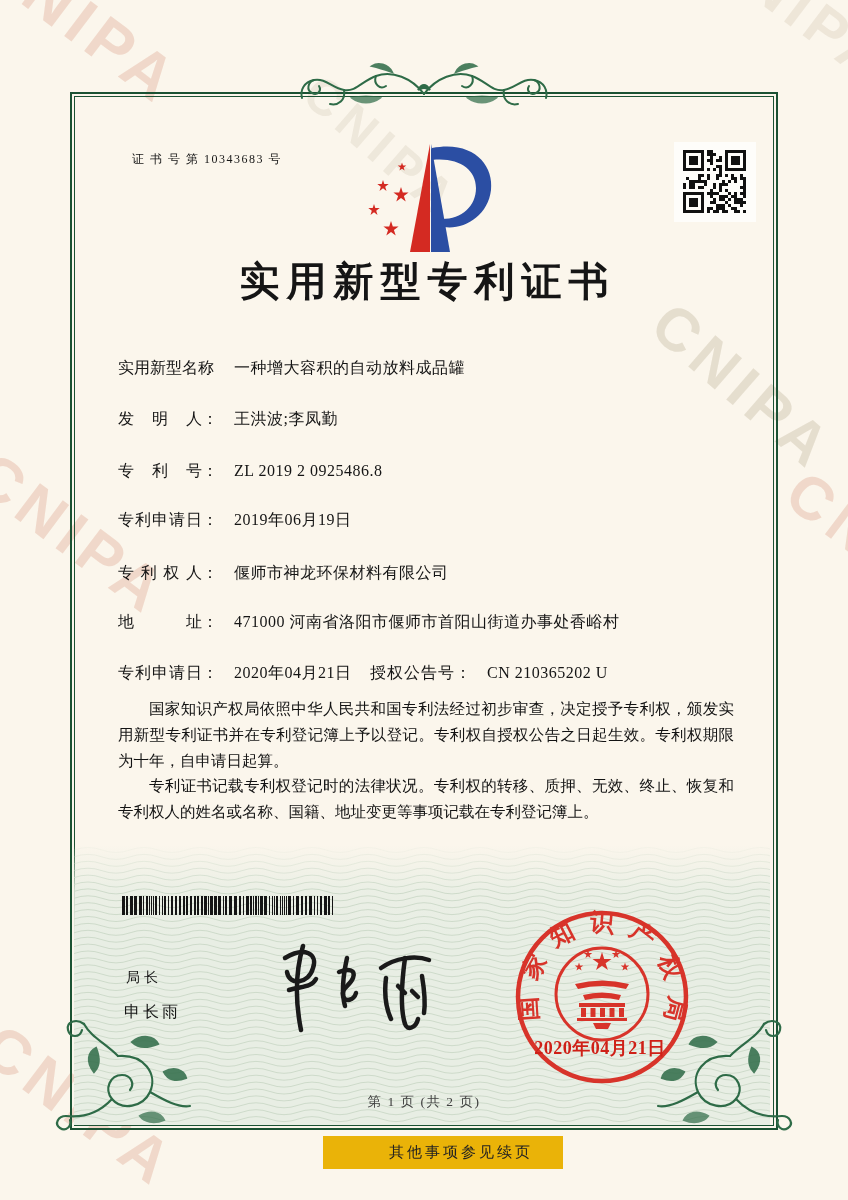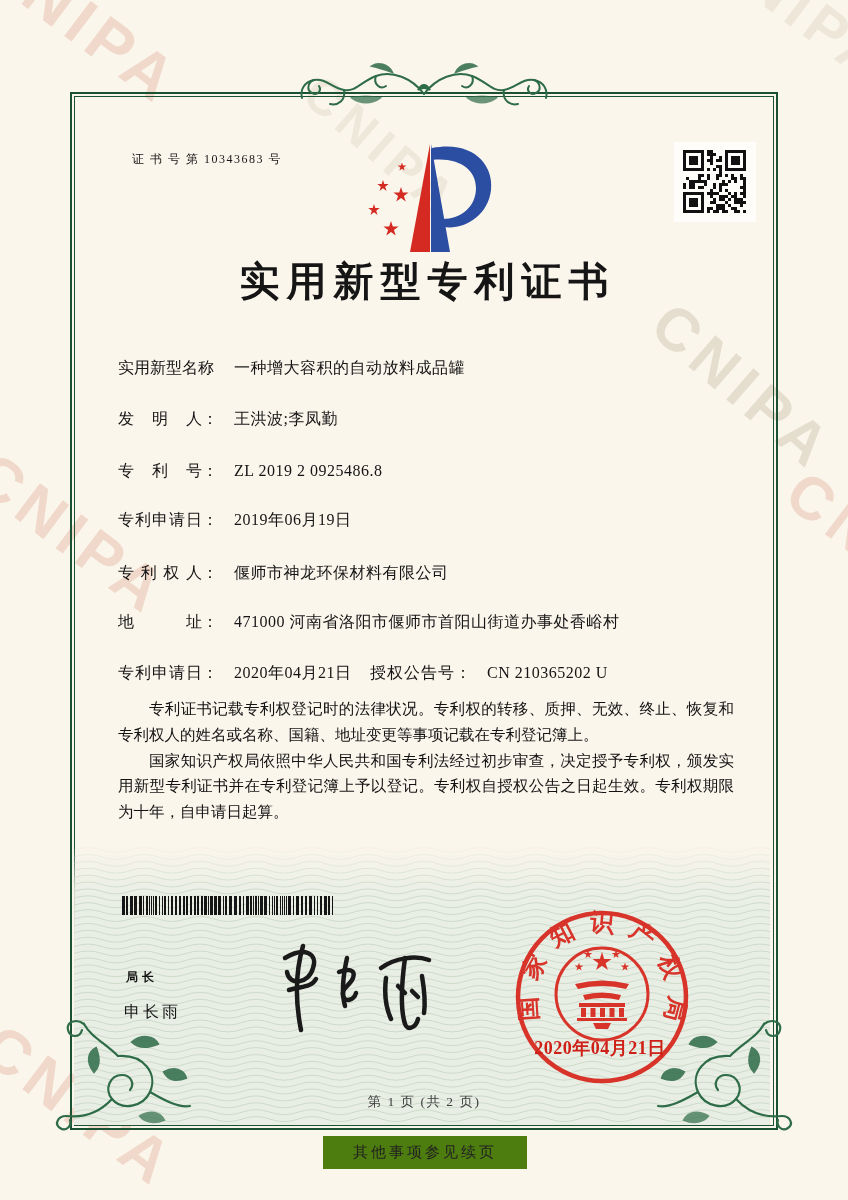--- a/index.html
+++ b/index.html
@@ -36,30 +36,30 @@
   .title{position:absolute;left:0;right:0;top:254px;text-align:center;font-size:40px;font-weight:700;
          letter-spacing:7px;text-indent:7px;z-index:5;}
   .field-row{position:absolute;left:118px;font-size:16px;white-space:nowrap;z-index:5;}
   .flabel{display:inline-block;width:84px;text-align:justify;text-align-last:justify;}
   .fvalue{margin-left:16px;letter-spacing:0.5px;}
   .fpair2{position:absolute;left:252px;top:0;}
   .fpair2 .flabel2{letter-spacing:1px;}
   .paras{position:absolute;left:118px;top:696px;width:616px;z-index:5;}
   .paras p{margin:0;font-size:15.5px;line-height:25.8px;text-indent:2em;text-align:justify;color:#131313;}
   .barcode{position:absolute;left:122px;top:896px;z-index:5;}
-  .director-title{position:absolute;left:126px;top:969px;font-size:12px;letter-spacing:4px;z-index:5;font-weight:bold;}
+  .director-title{position:absolute;left:126px;top:969px;font-size:14px;letter-spacing:4px;z-index:5;}
   .director-name{position:absolute;left:124px;top:1002px;font-size:16px;letter-spacing:3px;z-index:5;}
   .signature{position:absolute;left:255px;top:928px;z-index:5;}
   .seal{position:absolute;left:507px;top:902px;z-index:6;opacity:0.93;}
   .seal-date{position:absolute;left:505px;top:1036px;width:190px;text-align:center;color:#cf2017;
          font-size:18px;font-weight:600;letter-spacing:0.5px;z-index:7;}
   .page-info{position:absolute;left:0;right:0;top:1093px;text-align:center;font-size:13.5px;
          letter-spacing:1.5px;color:#404040;z-index:5;}
-  .note-box{position:absolute;left:323px;top:1136px;width:204px;height:33px;background:#4d7c0f;
-         text-align:center;line-height:33px;font-size:15px;letter-spacing:3px;color:#222;z-index:5;}
+  .note-box{position:absolute;left:323px;top:1136px;width:204px;height:33px;background:#eab308;
+         text-align:center;line-height:33px;font-size:15px;letter-spacing:3px;color:#222;z-index:5;padding-left:36px;}
 </style>
 </head>
 <body>
 
 <div class="page">
 
   <div class="wm wm-pink wm1">CNIPA</div>
   <div class="wm wm-tan  wm2">CNIPA</div>
   <div class="wm wm-tan  wm3">CNIPA</div>
   <div class="wm wm-tan  wm4">CNIPA</div>
@@ -323,22 +323,22 @@
     <span class="flabel">地址</span><span>：</span><span class="fvalue">471000 河南省洛阳市偃师市首阳山街道办事处香峪村</span>
   </div>
   <div class="field-row" style="top:663px">
     <span class="flabel">专利申请日</span><span>：</span><span class="fvalue">2020年04月21日</span>
     <span class="fpair2">
       <span class="flabel2">授权公告号</span><span>：</span><span class="fvalue">CN 210365202 U</span>
     </span>
   </div>
 
   <div class="paras">
+    <p>国家知识产权局依照中华人民共和国专利法经过初步审查，决定授予专利权，颁发实用新型专利证书并在专利登记簿上予以登记。专利权自授权公告之日起生效。专利权期限为十年，自申请日起算。</p>
     <p>专利证书记载专利权登记时的法律状况。专利权的转移、质押、无效、终止、恢复和专利权人的姓名或名称、国籍、地址变更等事项记载在专利登记簿上。</p>
-    <p>国家知识产权局依照中华人民共和国专利法经过初步审查，决定授予专利权，颁发实用新型专利证书并在专利登记簿上予以登记。专利权自授权公告之日起生效。专利权期限为十年，自申请日起算。</p>
   </div>
 
   <svg class="barcode" id="barcode" width="214" height="19" viewBox="0 0 214 19">
       <rect x="0" y="0" width="3" height="19" fill="#151515"></rect>
       <rect x="4" y="0" width="2" height="19" fill="#151515"></rect>
       <rect x="8" y="0" width="3" height="19" fill="#151515"></rect>
       <rect x="12" y="0" width="3" height="19" fill="#151515"></rect>
       <rect x="17" y="0" width="3" height="19" fill="#151515"></rect>
       <rect x="21" y="0" width="1" height="19" fill="#151515"></rect>
       <rect x="24" y="0" width="2" height="19" fill="#151515"></rect>

